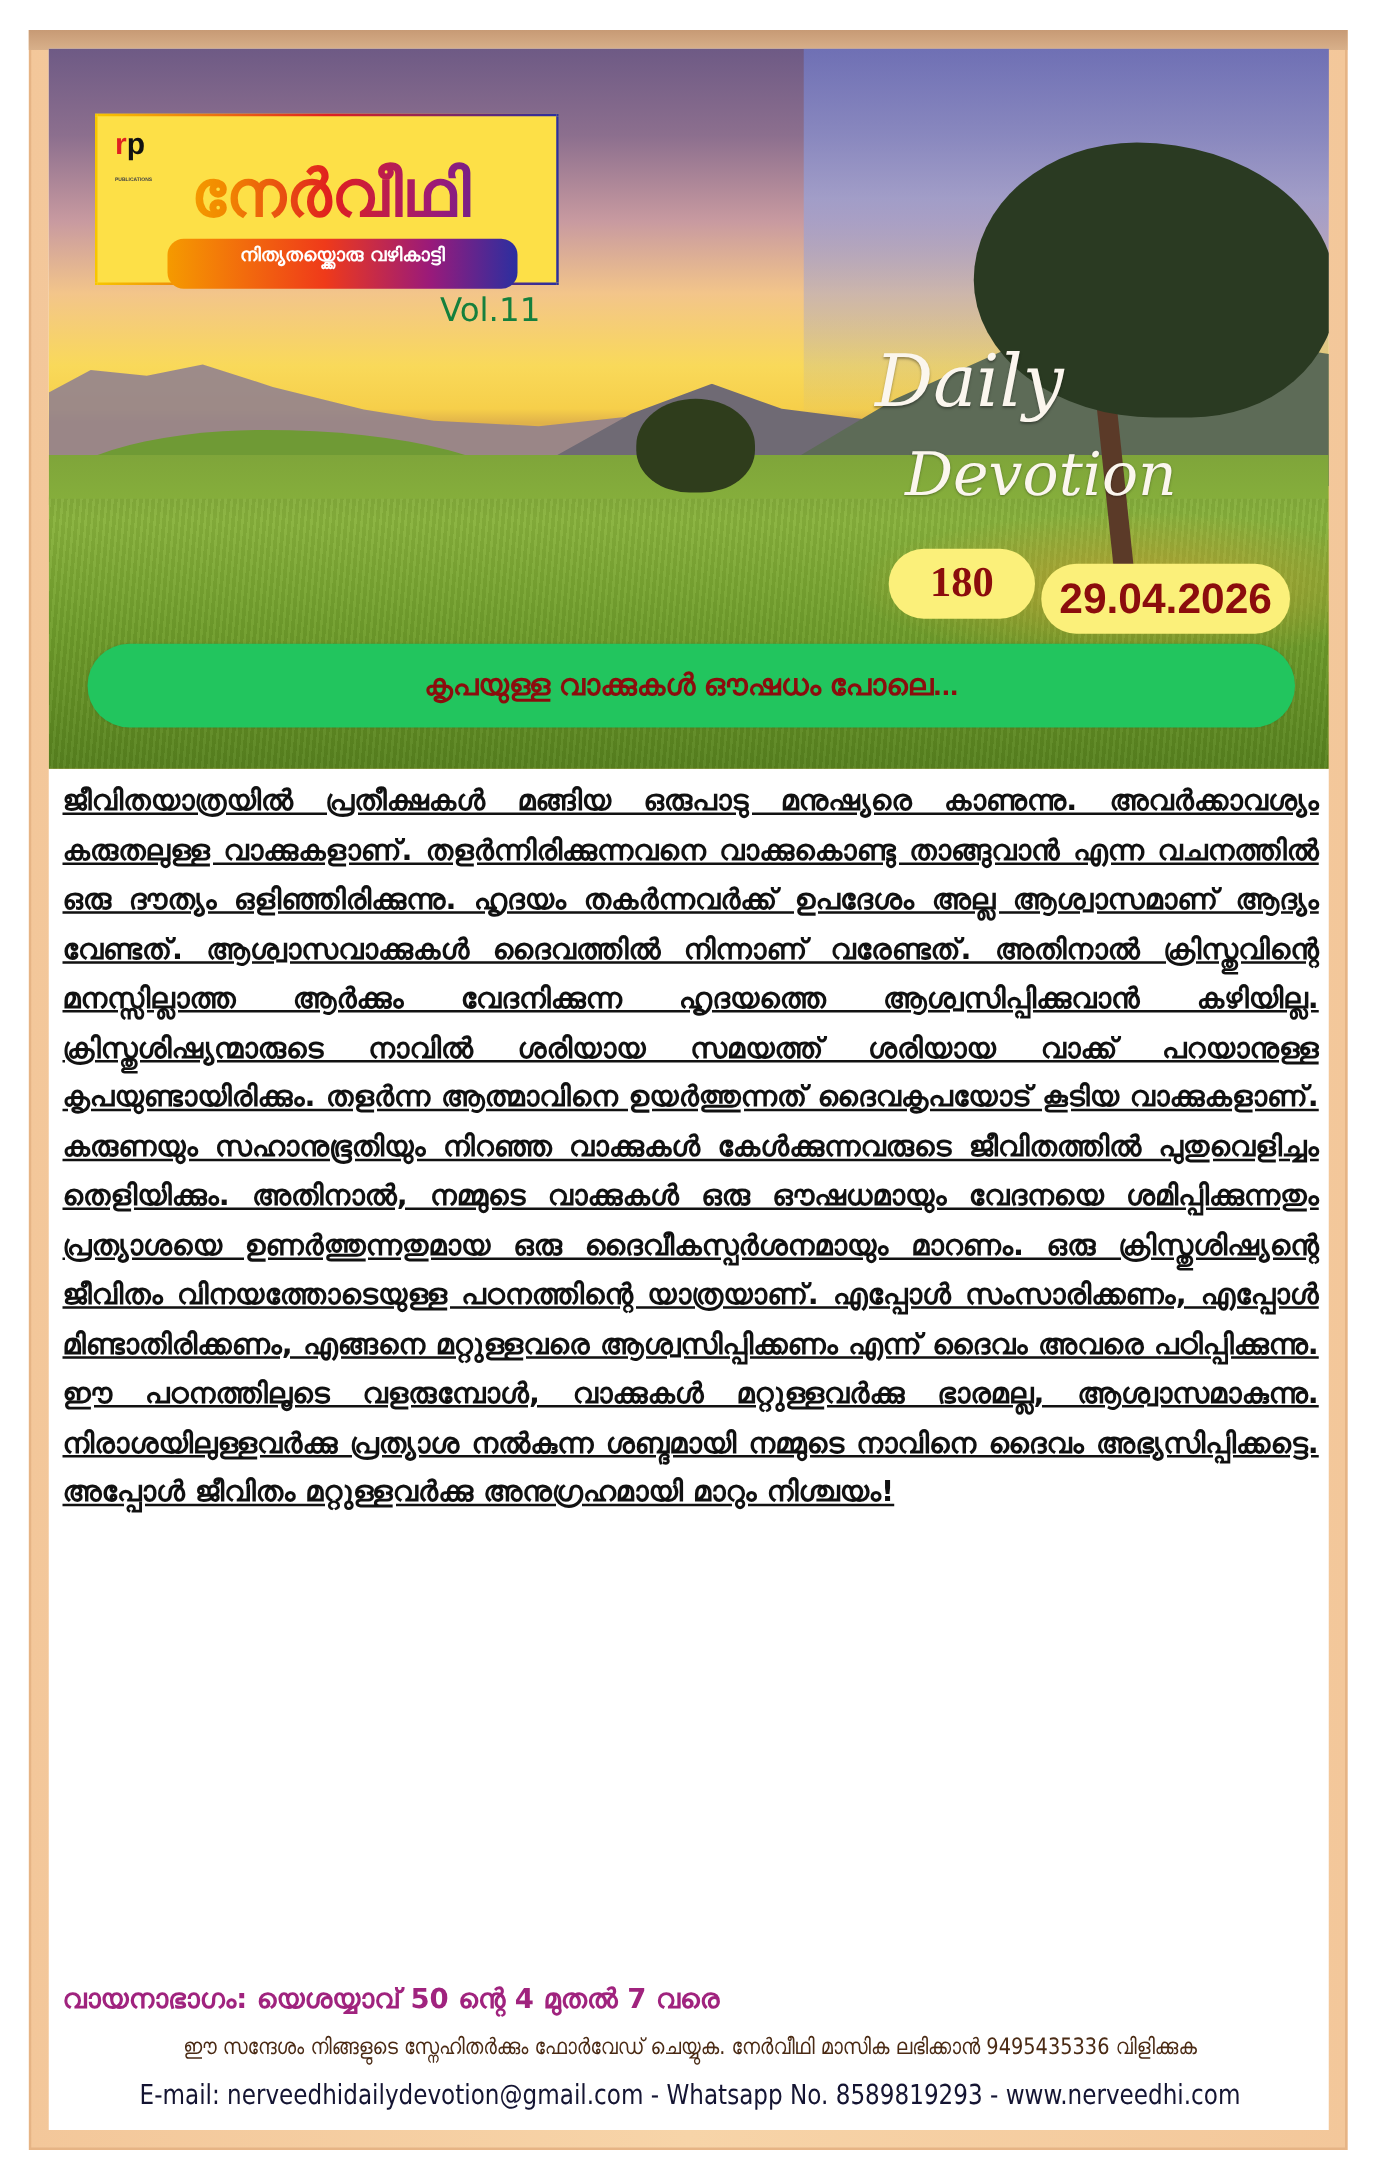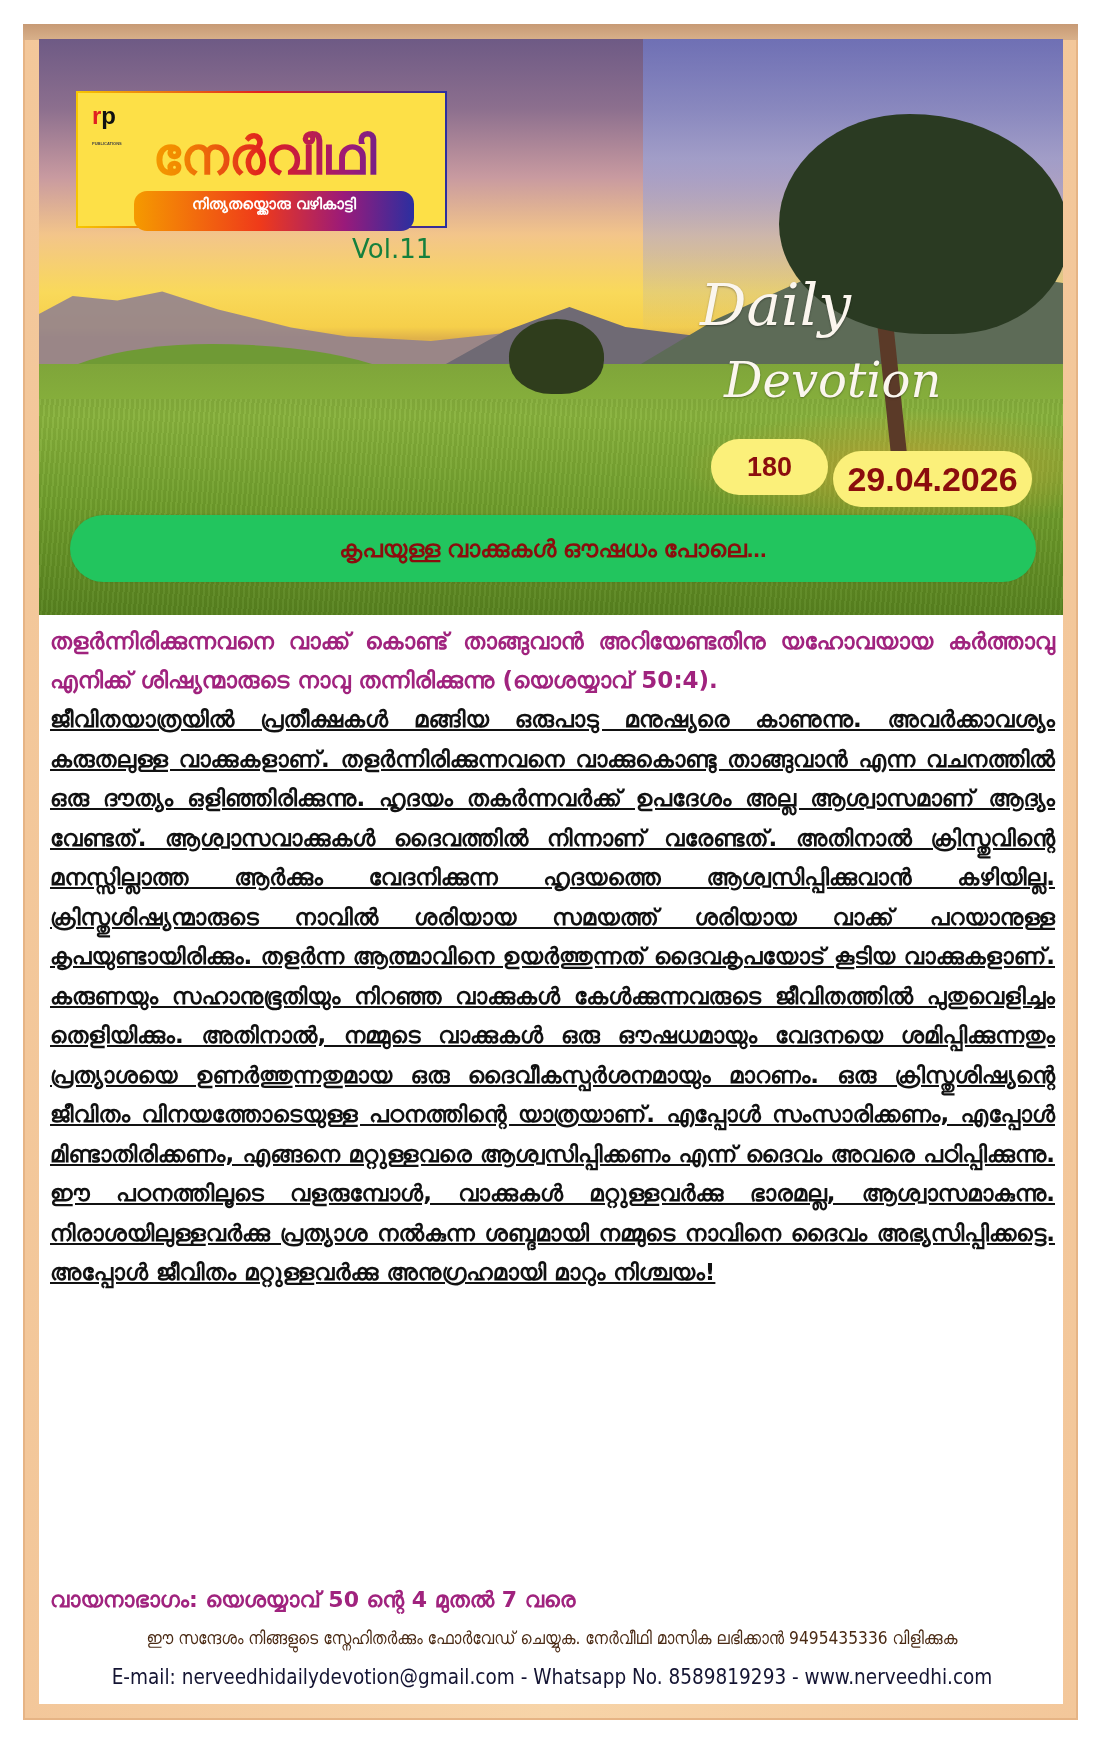--- a/index.html
+++ b/index.html
@@ -55,21 +55,21 @@
 
   
   .dd { position:absolute; left:700px; top:275px; color:#fbf6ee; font-family:"DejaVu Serif",serif; font-style:italic;
         text-shadow:0 1px 2px rgba(0,0,0,.35); }
   .dd .daily { position:absolute; left:0; top:0; font-size:58px; line-height:60px; white-space:nowrap; }
   .dd .devotion { position:absolute; left:24px; top:80px; font-size:48px; line-height:50px; white-space:nowrap; }
 
   
   .pill { position:absolute; background:#fbf07a; border-radius:28px; color:#8b0d0d; font-family:"Liberation Sans",sans-serif;
           font-weight:bold; text-align:center; }
-  .pill-num { left:711px; top:439px; width:117px; height:56px; font-size:27px; line-height:56px; }
+  .pill-num { left:711px; top:439px; width:117px; height:56px; font-size:34px; line-height:56px;font-family:Liberation Serif, serif; }
   .pill-date { left:833px; top:439px; width:199px; height:56px; font-size:34px; line-height:56px;margin-top:12px; }
   .title-pill { left:70px; top:515px; width:966px; height:67px; font-size:24px; line-height:67px; border-radius:34px;
           background:#22c55e; box-shadow:0 0 2px rgba(0,0,0,.15); }
 
   
   .content { position:absolute; left:50px; top:622px; width:1005px; font-family:"DejaVu Sans",sans-serif; font-weight:bold; }
   .verse { color:#a0237e; font-size:23px; line-height:39px; text-align:justify; text-align-last:left; margin:0; }
   .body-text { color:#111111; font-size:23px; line-height:39.5px; text-align:justify; margin:0;text-decoration:underline; }
   .reading { position:absolute; left:50px; top:1584px; color:#a0237e; font-family:"DejaVu Sans",sans-serif; font-weight:bold; font-size:22px; line-height:32px; }
   .footer-ml { position:absolute; left:0; top:1624px; width:1104px; text-align:center; color:#4a2a14; font-family:"DejaVu Sans",sans-serif; font-size:18px; line-height:28px; transform:scaleX(0.86); }
@@ -109,19 +109,18 @@
 <div class="dd">
   <div class="daily">Daily</div>
   <div class="devotion">Devotion</div>
 </div>
 
 <div class="pill pill-num">180</div>
 <div class="pill pill-date">29.04.2026</div>
 <div class="pill title-pill">കൃപയുള്ള വാക്കുകൾ ഔഷധം പോലെ...</div>
 
 <div class="content">
-  <p class="verse">തളർന്നിരിക്കുന്നവനെ വാക്ക് കൊണ്ട് താങ്ങുവാൻ അറിയേണ്ടതിനു യഹോവയായ കർത്താവു എനിക്ക് ശിഷ്യന്മാരുടെ നാവു തന്നിരിക്കുന്നു (യെശയ്യാവ് 50:4).</p>
   <p class="body-text">ജീവിതയാത്രയിൽ പ്രതീക്ഷകൾ മങ്ങിയ ഒരുപാടു മനുഷ്യരെ കാണുന്നു. അവർക്കാവശ്യം കരുതലുള്ള വാക്കുകളാണ്. തളർന്നിരിക്കുന്നവനെ വാക്കുകൊണ്ടു താങ്ങുവാൻ എന്ന വചനത്തിൽ ഒരു ദൗത്യം ഒളിഞ്ഞിരിക്കുന്നു. ഹൃദയം തകർന്നവർക്ക് ഉപദേശം അല്ല ആശ്വാസമാണ് ആദ്യം വേണ്ടത്. ആശ്വാസവാക്കുകൾ ദൈവത്തിൽ നിന്നാണ് വരേണ്ടത്. അതിനാൽ ക്രിസ്തുവിന്റെ മനസ്സില്ലാത്ത ആർക്കും വേദനിക്കുന്ന ഹൃദയത്തെ ആശ്വസിപ്പിക്കുവാൻ കഴിയില്ല. ക്രിസ്തുശിഷ്യന്മാരുടെ നാവിൽ ശരിയായ സമയത്ത് ശരിയായ വാക്ക് പറയാനുള്ള കൃപയുണ്ടായിരിക്കും. തളർന്ന ആത്മാവിനെ ഉയർത്തുന്നത് ദൈവകൃപയോട് കൂടിയ വാക്കുകളാണ്. കരുണയും സഹാനുഭൂതിയും നിറഞ്ഞ വാക്കുകൾ കേൾക്കുന്നവരുടെ ജീവിതത്തിൽ പുതുവെളിച്ചം തെളിയിക്കും. അതിനാൽ, നമ്മുടെ വാക്കുകൾ ഒരു ഔഷധമായും വേദനയെ ശമിപ്പിക്കുന്നതും പ്രത്യാശയെ ഉണർത്തുന്നതുമായ ഒരു ദൈവീകസ്പർശനമായും മാറണം. ഒരു ക്രിസ്തുശിഷ്യന്റെ ജീവിതം വിനയത്തോടെയുള്ള പഠനത്തിന്റെ യാത്രയാണ്. എപ്പോൾ സംസാരിക്കണം, എപ്പോൾ മിണ്ടാതിരിക്കണം, എങ്ങനെ മറ്റുള്ളവരെ ആശ്വസിപ്പിക്കണം എന്ന് ദൈവം അവരെ പഠിപ്പിക്കുന്നു. ഈ പഠനത്തിലൂടെ വളരുമ്പോൾ, വാക്കുകൾ മറ്റുള്ളവർക്കു ഭാരമല്ല, ആശ്വാസമാകുന്നു. നിരാശയിലുള്ളവർക്കു പ്രത്യാശ നൽകുന്ന ശബ്ദമായി നമ്മുടെ നാവിനെ ദൈവം അഭ്യസിപ്പിക്കട്ടെ. അപ്പോൾ ജീവിതം മറ്റുള്ളവർക്കു അനുഗ്രഹമായി മാറും നിശ്ചയം!</p>
 </div>
 
 <div class="reading">വായനാഭാഗം: യെശയ്യാവ് 50 ന്റെ 4 മുതൽ 7 വരെ</div>
 <div class="footer-ml">ഈ സന്ദേശം നിങ്ങളുടെ സ്നേഹിതർക്കും ഫോർവേഡ് ചെയ്യുക. നേർവീഥി മാസിക ലഭിക്കാൻ 9495435336 വിളിക്കുക</div>
 <div class="footer-contact">E-mail: nerveedhidailydevotion@gmail.com - Whatsapp No. 8589819293 - www.nerveedhi.com</div>
 
 </body></html>

